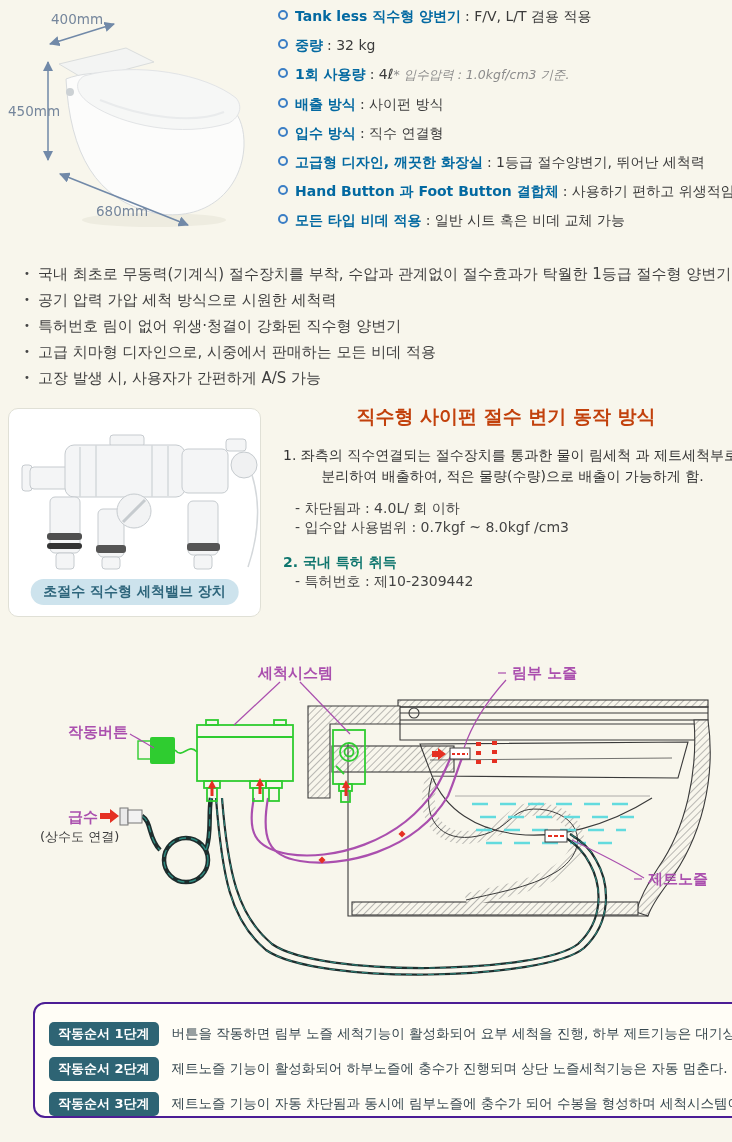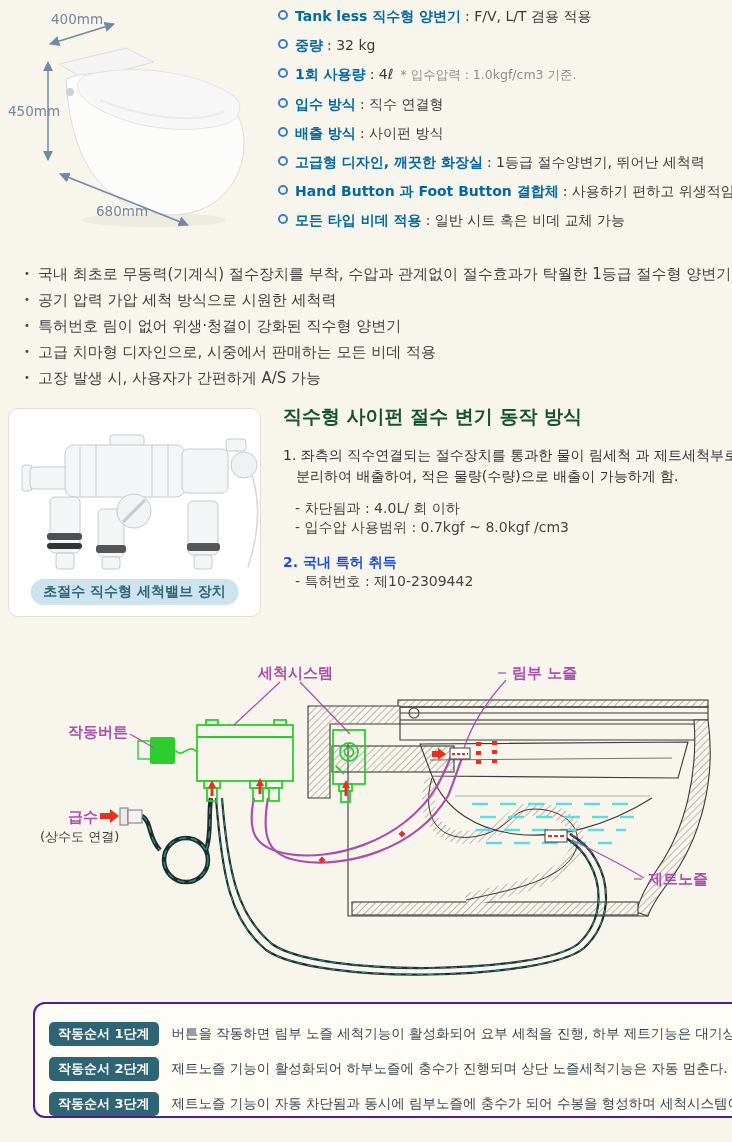--- a/index.html
+++ b/index.html
@@ -6,38 +6,38 @@
   body{font-family:"DejaVu Sans","Liberation Sans",sans-serif;background:#f8f6ec;}
   .page{position:relative;width:732px;height:1142px;background:#f8f6ec;overflow:hidden;}
 
   
   .dim-figure{position:absolute;left:4px;top:4px;width:262px;height:236px;}
   .specs{position:absolute;left:278px;top:7px;width:450px;list-style:none;margin:0;padding:0;}
   .specs li{margin-bottom:11px;line-height:18px;font-size:14px;white-space:nowrap;}
   .dot{display:inline-block;width:6px;height:6px;border:2px solid #3b7ec5;border-radius:50%;margin-right:7px;position:relative;top:-1px;}
   .lbl{color:#0369a1;font-weight:700;}
   .val{color:#3b3b3b;margin-left:4px;}
-  .note{color:#8c8c8c;font-size:12.5px;margin-left:7px;}
+  .note{color:#8c8c8c;font-size:12.5px;font-style:italic;}
 
   
   .features{position:absolute;left:8px;top:250px;width:716px;list-style:none;margin:16px;padding:0;}
   .features li{font-size:15px;color:#3f3f3f;margin-bottom:10px;line-height:16px;white-space:nowrap;}
   .features li::before{content:"•";font-size:10px;color:#444;margin-right:8px;vertical-align:2px;}
 
   
   .valve-card{position:absolute;left:8px;top:408px;width:253px;height:209px;background:#ffffff;border:1px solid #e0e0d6;border-radius:10px;box-sizing:border-box;}
   .valve-card svg{position:absolute;left:1px;top:6px;}
   .pill{position:absolute;bottom:11px;left:50%;transform:translateX(-50%);background:#cde3ed;color:#2d657b;font-size:14px;font-weight:700;padding:4px 13px;border-radius:14px;white-space:nowrap;}
   .valve-text{position:absolute;left:283px;top:404px;width:446px;}
-  .valve-title{margin:0 0 15px 0;font-size:19px;font-weight:700;color:#14532d;white-space:nowrap;}
+  .valve-title{margin:0 0 15px 0;font-size:19px;font-weight:700;color:#c2410c;white-space:nowrap;text-align:center;}
   .vline{margin:0;font-size:14px;color:#333;line-height:21px;white-space:nowrap;}
-  .vindent{padding-left:13px;}
+  .vindent{padding-left:13px;text-align:center;}
   .vsub{margin:0;padding-left:12px;font-size:14px;color:#444;line-height:19px;white-space:nowrap;}
   .gap12{margin-top:12px;}
-  .vbold{margin:16px 0 0 0;font-size:14px;font-weight:700;color:#1d4ed8;line-height:19px;}
+  .vbold{margin:16px 0 0 0;font-size:14px;font-weight:700;color:#0f766e;line-height:19px;}
 
   
   .diagram{position:absolute;left:0;top:648px;}
   .dlabel{font-size:15px;font-weight:700;fill:#aa4fae;}
   .dsub{font-size:13px;fill:#3b3b3b;font-weight:400;}
 
   
   .steps-box{position:absolute;left:8px;top:1002px;width:714px;height:116px;box-sizing:border-box;border:2px solid #4c1d95;border-radius:12px;background:#fffdf6;padding:12px 0 0 14px;margin-left:25px;}
   .step{display:flex;align-items:center;height:35px;}
   .sbadge{background:#2e6474;color:#fff;font-size:13px;font-weight:700;padding:3px 9px;border-radius:5px;margin-right:13px;white-space:nowrap;}
@@ -75,22 +75,22 @@
         <text x="4" y="112">450mm</text>
         <text x="92" y="212">680mm</text>
       </g>
     </svg>
   </div>
 
   <ul class="specs">
     <li><span class="dot"></span><span class="lbl">Tank less 직수형 양변기</span><span class="val">: F/V, L/T 겸용 적용</span></li>
     <li><span class="dot"></span><span class="lbl">중량</span><span class="val">: 32 kg</span></li>
     <li><span class="dot"></span><span class="lbl">1회 사용량</span><span class="val">: 4ℓ</span><span class="note">* 입수압력 : 1.0kgf/cm3 기준.</span></li>
+    <li><span class="dot"></span><span class="lbl">배출 방식</span><span class="val">: 사이펀 방식</span></li>
     <li><span class="dot"></span><span class="lbl">입수 방식</span><span class="val">: 직수 연결형</span></li>
-    <li><span class="dot"></span><span class="lbl">배출 방식</span><span class="val">: 사이펀 방식</span></li>
     <li><span class="dot"></span><span class="lbl">고급형 디자인, 깨끗한 화장실</span><span class="val">: 1등급 절수양변기, 뛰어난 세척력</span></li>
     <li><span class="dot"></span><span class="lbl">Hand Button 과 Foot Button 결합체</span><span class="val">: 사용하기 편하고 위생적임</span></li>
     <li><span class="dot"></span><span class="lbl">모든 타입 비데 적용</span><span class="val">: 일반 시트 혹은 비데 교체 가능</span></li>
   </ul>
 
   <ul class="features">
     <li>국내 최초로 무동력(기계식) 절수장치를 부착, 수압과 관계없이 절수효과가 탁월한 1등급 절수형 양변기</li>
     <li>공기 압력 가압 세척 방식으로 시원한 세척력</li>
     <li>특허번호 림이 없어 위생·청결이 강화된 직수형 양변기</li>
     <li>고급 치마형 디자인으로, 시중에서 판매하는 모든 비데 적용</li>

